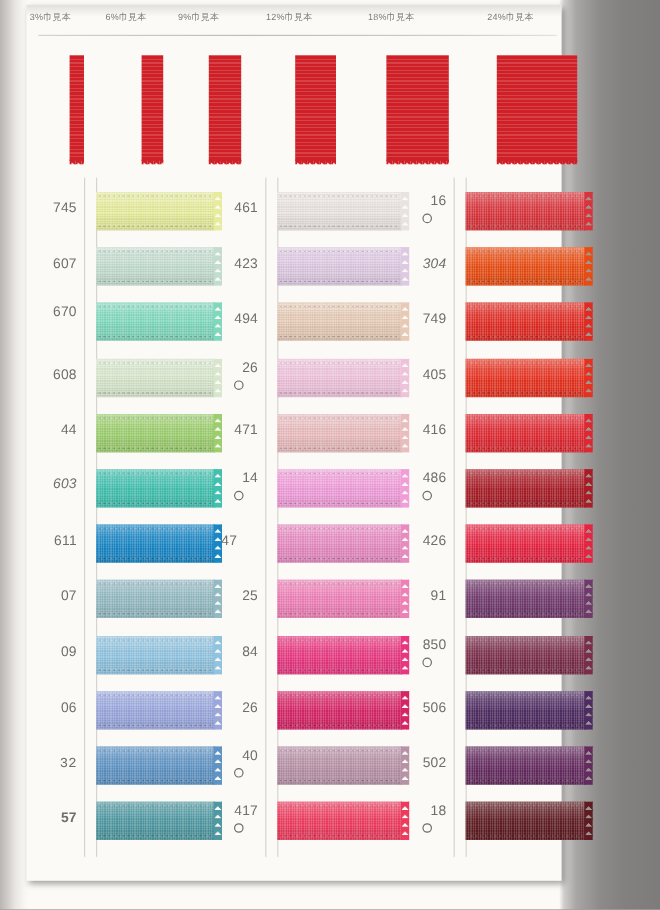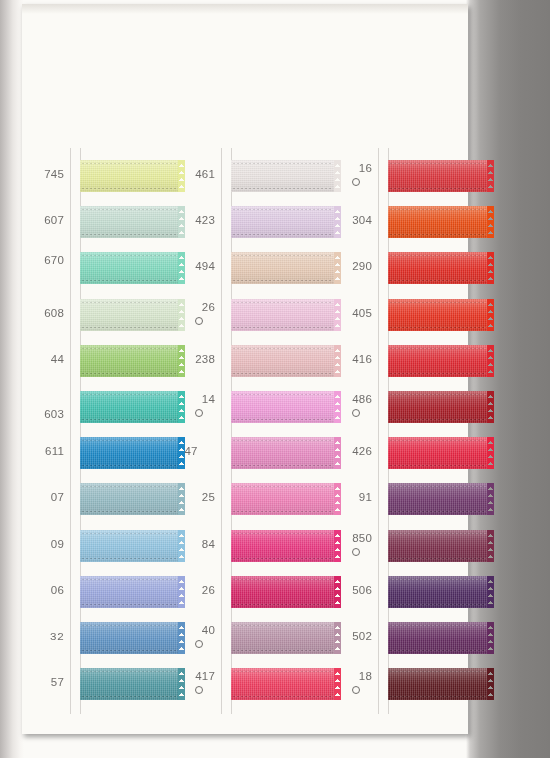--- a/index.html
+++ b/index.html
@@ -174,20 +174,37 @@
     background-position: 0 0, 0 0;
     background-repeat: repeat-y;
   }
 </style>
 </head>
 <body>
 
 <div id="scan">
   <div id="paper"></div>
 
+  <div class="widths">
+    <div class="w-labels">
+        <div class="w-label" style="left: 20px; transform: translateX(-50%);">3%巾見本</div>
+        <div class="w-label" style="left: 83px; transform: translateX(-50%);">6%巾見本</div>
+        <div class="w-label" style="left: 143.5px; transform: translateX(-50%);">9%巾見本</div>
+        <div class="w-label" style="left: 219px; transform: translateX(-50%);">12%巾見本</div>
+        <div class="w-label" style="left: 304px; transform: translateX(-50%);">18%巾見本</div>
+        <div class="w-label" style="left: 403.5px; transform: translateX(-50%);">24%巾見本</div>
+      </div>
+    <div class="rule"></div>
+  <div class="wsample" style="left: 36px; width: 12px; height: 88px; background: rgb(207, 32, 39);"></div>
+      <div class="wsample" style="left: 96px; width: 18px; height: 88px; background: rgb(207, 32, 39);"></div>
+      <div class="wsample" style="left: 152px; width: 27px; height: 88px; background: rgb(207, 32, 39);"></div>
+      <div class="wsample" style="left: 224px; width: 34px; height: 88px; background: rgb(207, 32, 39);"></div>
+      <div class="wsample" style="left: 300px; width: 52px; height: 88px; background: rgb(207, 32, 39);"></div>
+      <div class="wsample" style="left: 392px; width: 67px; height: 88px; background: rgb(207, 32, 39);"></div>
+    </div>
 
   <div class="chart">
       <div class="col" style="left: 0px; width: 450px;">
         <div class="col-frame" style="left: 48px;"></div>
         <div class="col-frame" style="left: 58px;"></div>
         <div class="num" style="left: -6px; width: 48px; top: 20px;">745</div>
         <div class="swatch" style="left: 58px; width: 105px; top: 12px; height: 32px; color: rgb(230, 236, 156);">
           <div class="body" style="background: rgb(230, 236, 156);"></div>
           <div class="tex"></div>
           <div class="stitch-t"></div>
@@ -224,21 +241,21 @@
         </div>
         <div class="num" style="left: -6px; width: 48px; top: 204.8px;">44</div>
         <div class="swatch" style="left: 58px; width: 105px; top: 196.8px; height: 32px; color: rgb(156, 205, 110);">
           <div class="body" style="background: rgb(156, 205, 110);"></div>
           <div class="tex"></div>
           <div class="stitch-t"></div>
           <div class="stitch-b"></div>
           <div class="sheen"></div>
           <div class="pink"></div>
         </div>
-        <div class="num" style="left: -6px; width: 48px; top: 260px;">603</div>
+        <div class="num" style="left: -6px; width: 48px; top: 250px; font-style: italic;">603</div>
         <div class="swatch" style="left: 58px; width: 105px; top: 243px; height: 32px; color: rgb(65, 192, 175);">
           <div class="body" style="background: rgb(65, 192, 175);"></div>
           <div class="tex"></div>
           <div class="stitch-t"></div>
           <div class="stitch-b"></div>
           <div class="sheen"></div>
           <div class="pink"></div>
         </div>
         <div class="num" style="left: -6px; width: 48px; top: 297.2px;">611</div>
         <div class="swatch" style="left: 58px; width: 105px; top: 289.2px; height: 32px; color: rgb(26, 135, 197);">
@@ -278,21 +295,21 @@
         </div>
         <div class="num" style="left: -6px; width: 48px; top: 482px; font-family: Liberation Mono, monospace;">32</div>
         <div class="swatch" style="left: 58px; width: 105px; top: 474px; height: 32px; color: rgb(95, 147, 196);">
           <div class="body" style="background: rgb(95, 147, 196);"></div>
           <div class="tex"></div>
           <div class="stitch-t"></div>
           <div class="stitch-b"></div>
           <div class="sheen"></div>
           <div class="pink"></div>
         </div>
-        <div class="num" style="left: -6px; width: 48px; top: 528.2px;">57</div>
+        <div class="num" style="left: -6px; width: 48px; top: 528.2px; font-weight: bold;">57</div>
         <div class="swatch" style="left: 58px; width: 105px; top: 520.2px; height: 32px; color: rgb(79, 152, 161);">
           <div class="body" style="background: rgb(79, 152, 161);"></div>
           <div class="tex"></div>
           <div class="stitch-t"></div>
           <div class="stitch-b"></div>
           <div class="sheen"></div>
           <div class="pink"></div>
         </div>
       </div>
       <div class="col" style="left: 0px; width: 450px;">
@@ -328,21 +345,21 @@
         <div class="num" style="left: 145px; width: 48px; top: 152.6px;">26</div>
         <div class="circle" style="left: 173px; top: 168.6px;"></div>
         <div class="swatch" style="left: 209px; width: 110px; top: 150.6px; height: 32px; color: rgb(238, 194, 219);">
           <div class="body" style="background: rgb(238, 194, 219);"></div>
           <div class="tex"></div>
           <div class="stitch-t"></div>
           <div class="stitch-b"></div>
           <div class="sheen"></div>
           <div class="pink"></div>
         </div>
-        <div class="num" style="left: 145px; width: 48px; top: 204.8px;">238</div>
+        <div class="num" style="left: 145px; width: 48px; top: 204.8px;">471</div>
         <div class="swatch" style="left: 209px; width: 110px; top: 196.8px; height: 32px; color: rgb(233, 188, 190);">
           <div class="body" style="background: rgb(233, 188, 190);"></div>
           <div class="tex"></div>
           <div class="stitch-t"></div>
           <div class="stitch-b"></div>
           <div class="sheen"></div>
           <div class="pink"></div>
         </div>
         <div class="num" style="left: 145px; width: 48px; top: 245px;">14</div>
         <div class="circle" style="left: 173px; top: 261px;"></div>
@@ -417,30 +434,30 @@
         <div class="num" style="left: 302px; width: 48px; top: 14px;">16</div>
         <div class="circle" style="left: 330px; top: 30px;"></div>
         <div class="swatch" style="left: 366px; width: 106px; top: 12px; height: 32px; color: rgb(217, 52, 59);">
           <div class="body" style="background: rgb(217, 52, 59);"></div>
           <div class="tex"></div>
           <div class="stitch-t"></div>
           <div class="stitch-b"></div>
           <div class="sheen"></div>
           <div class="pink"></div>
         </div>
-        <div class="num" style="left: 302px; width: 48px; top: 66.2px;">304</div>
+        <div class="num" style="left: 302px; width: 48px; top: 66.2px; font-style: italic;">304</div>
         <div class="swatch" style="left: 366px; width: 106px; top: 58.2px; height: 32px; color: rgb(232, 76, 18);">
           <div class="body" style="background: rgb(232, 76, 18);"></div>
           <div class="tex"></div>
           <div class="stitch-t"></div>
           <div class="stitch-b"></div>
           <div class="sheen"></div>
           <div class="pink"></div>
         </div>
-        <div class="num" style="left: 302px; width: 48px; top: 112.4px;">290</div>
+        <div class="num" style="left: 302px; width: 48px; top: 112.4px;">749</div>
         <div class="swatch" style="left: 366px; width: 106px; top: 104.4px; height: 32px; color: rgb(224, 43, 35);">
           <div class="body" style="background: rgb(224, 43, 35);"></div>
           <div class="tex"></div>
           <div class="stitch-t"></div>
           <div class="stitch-b"></div>
           <div class="sheen"></div>
           <div class="pink"></div>
         </div>
         <div class="num" style="left: 302px; width: 48px; top: 158.6px;">405</div>
         <div class="swatch" style="left: 366px; width: 106px; top: 150.6px; height: 32px; color: rgb(230, 49, 31);">

